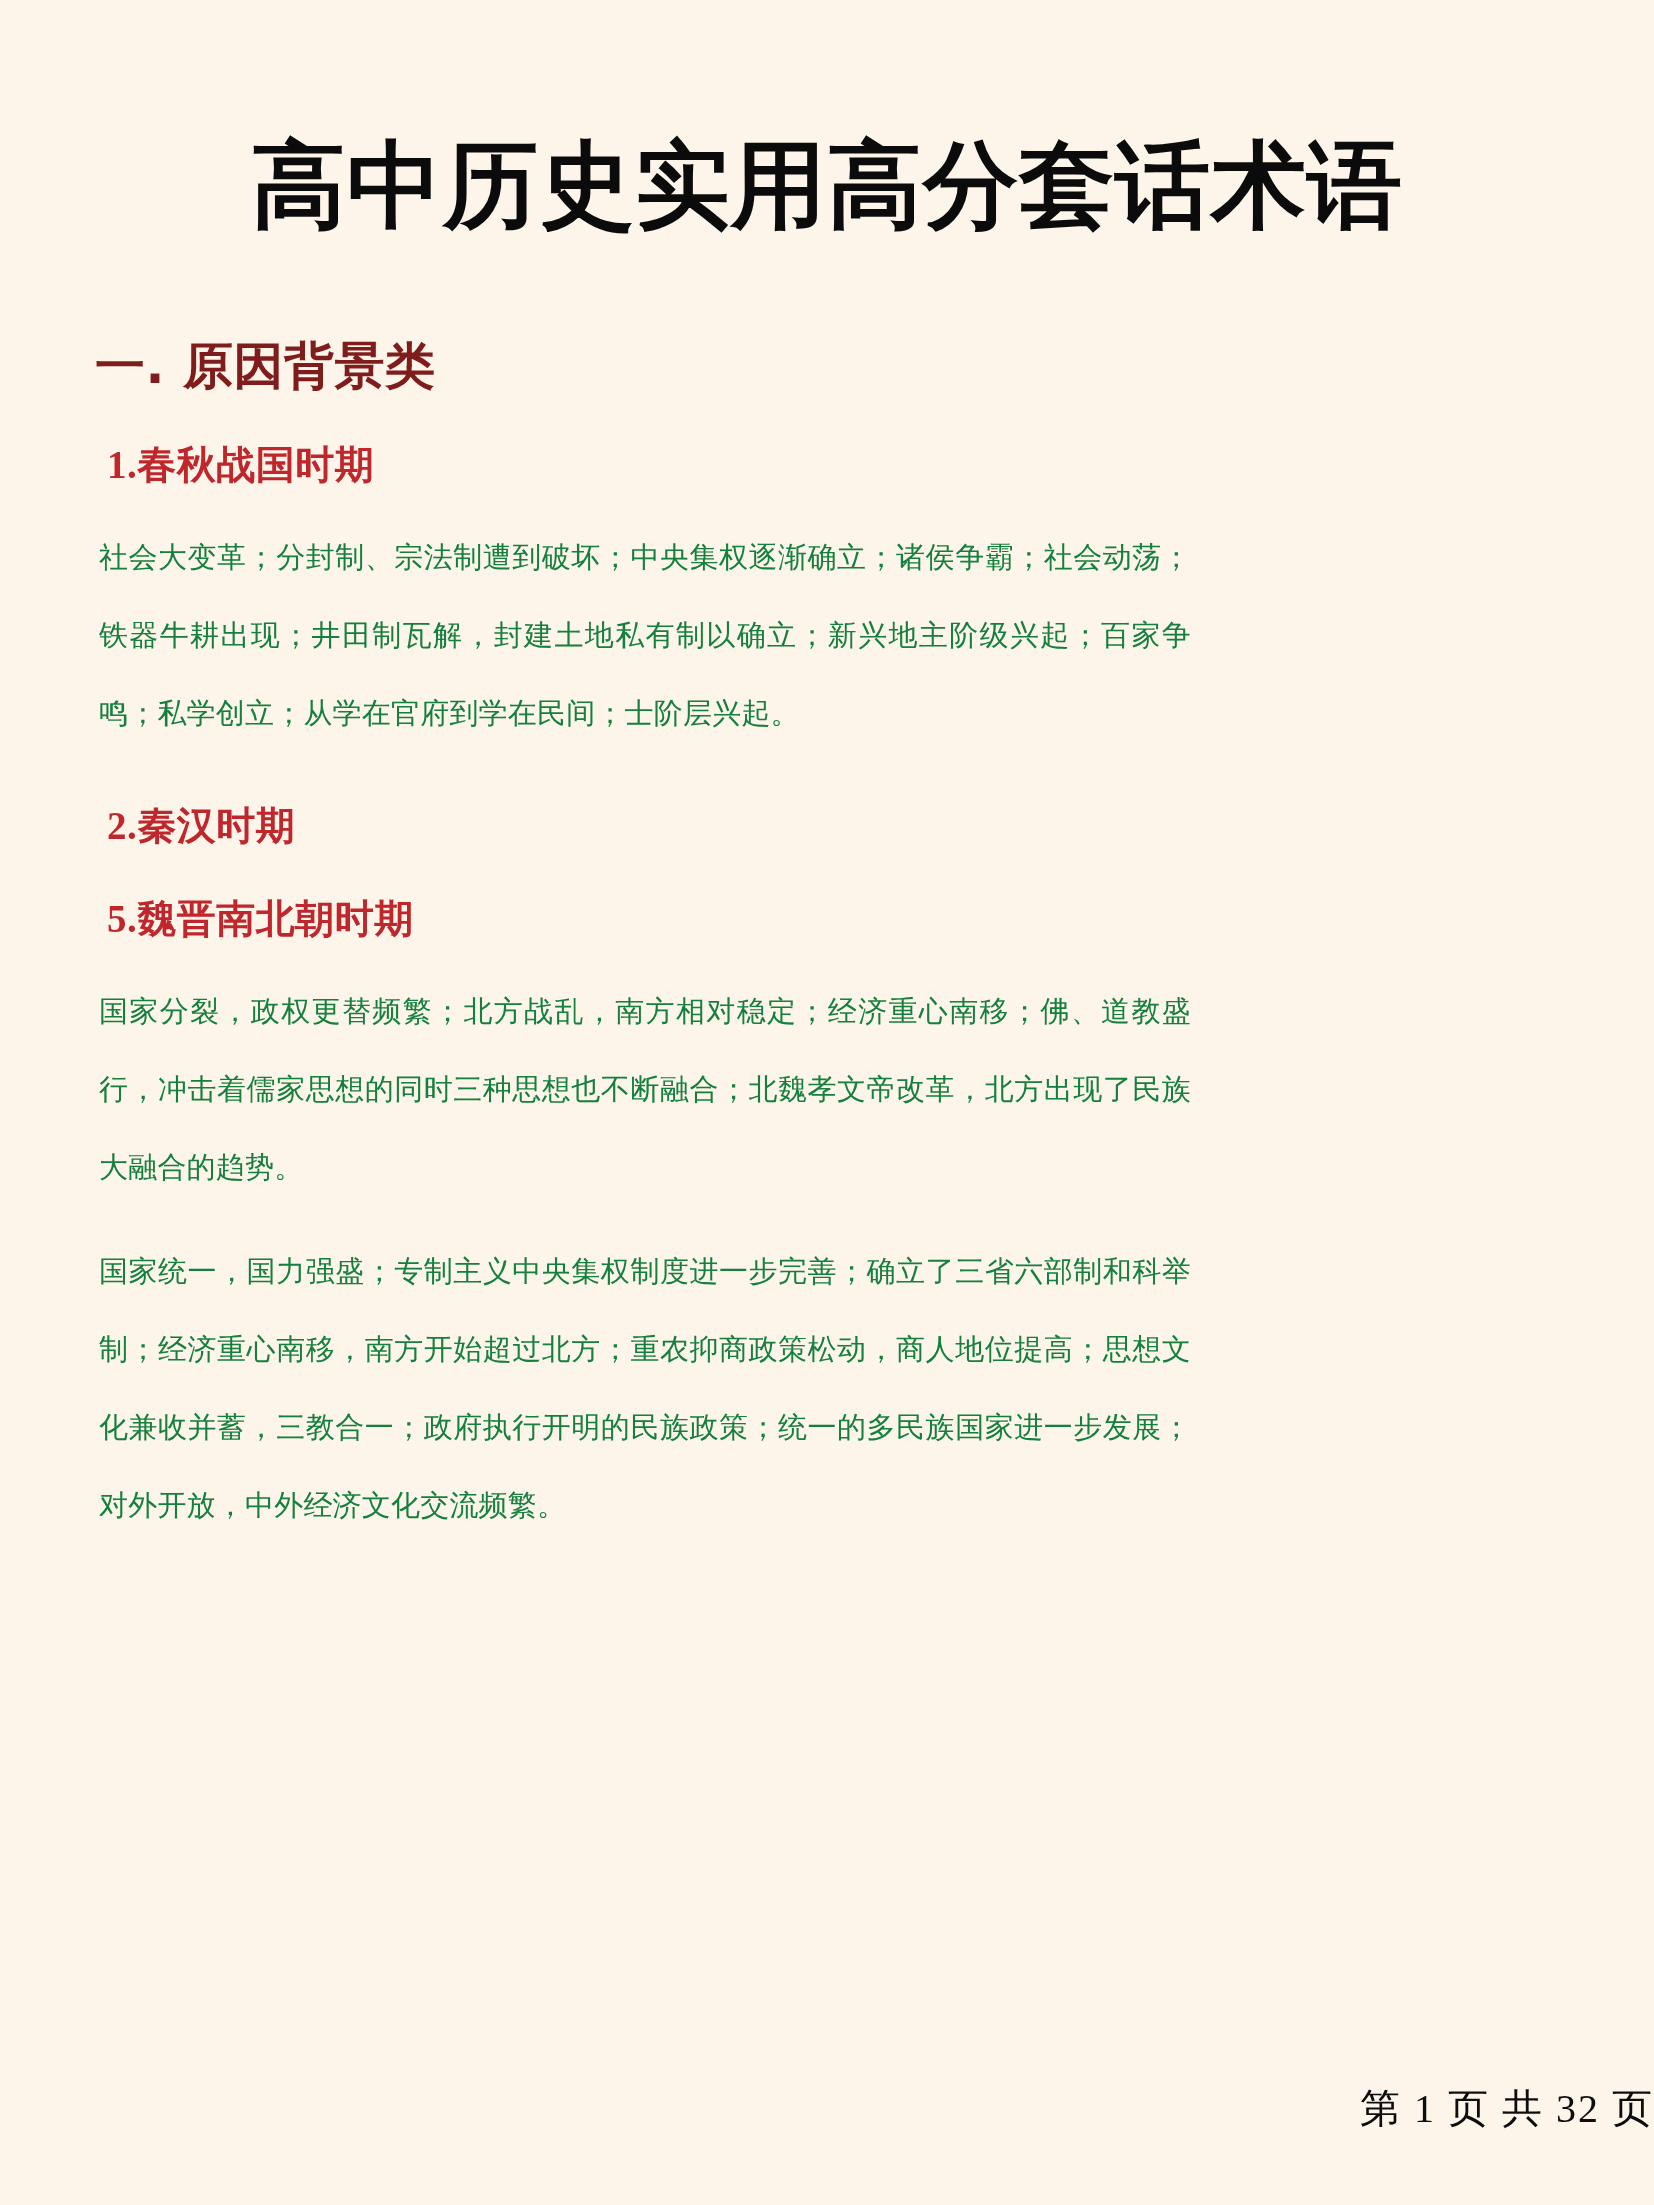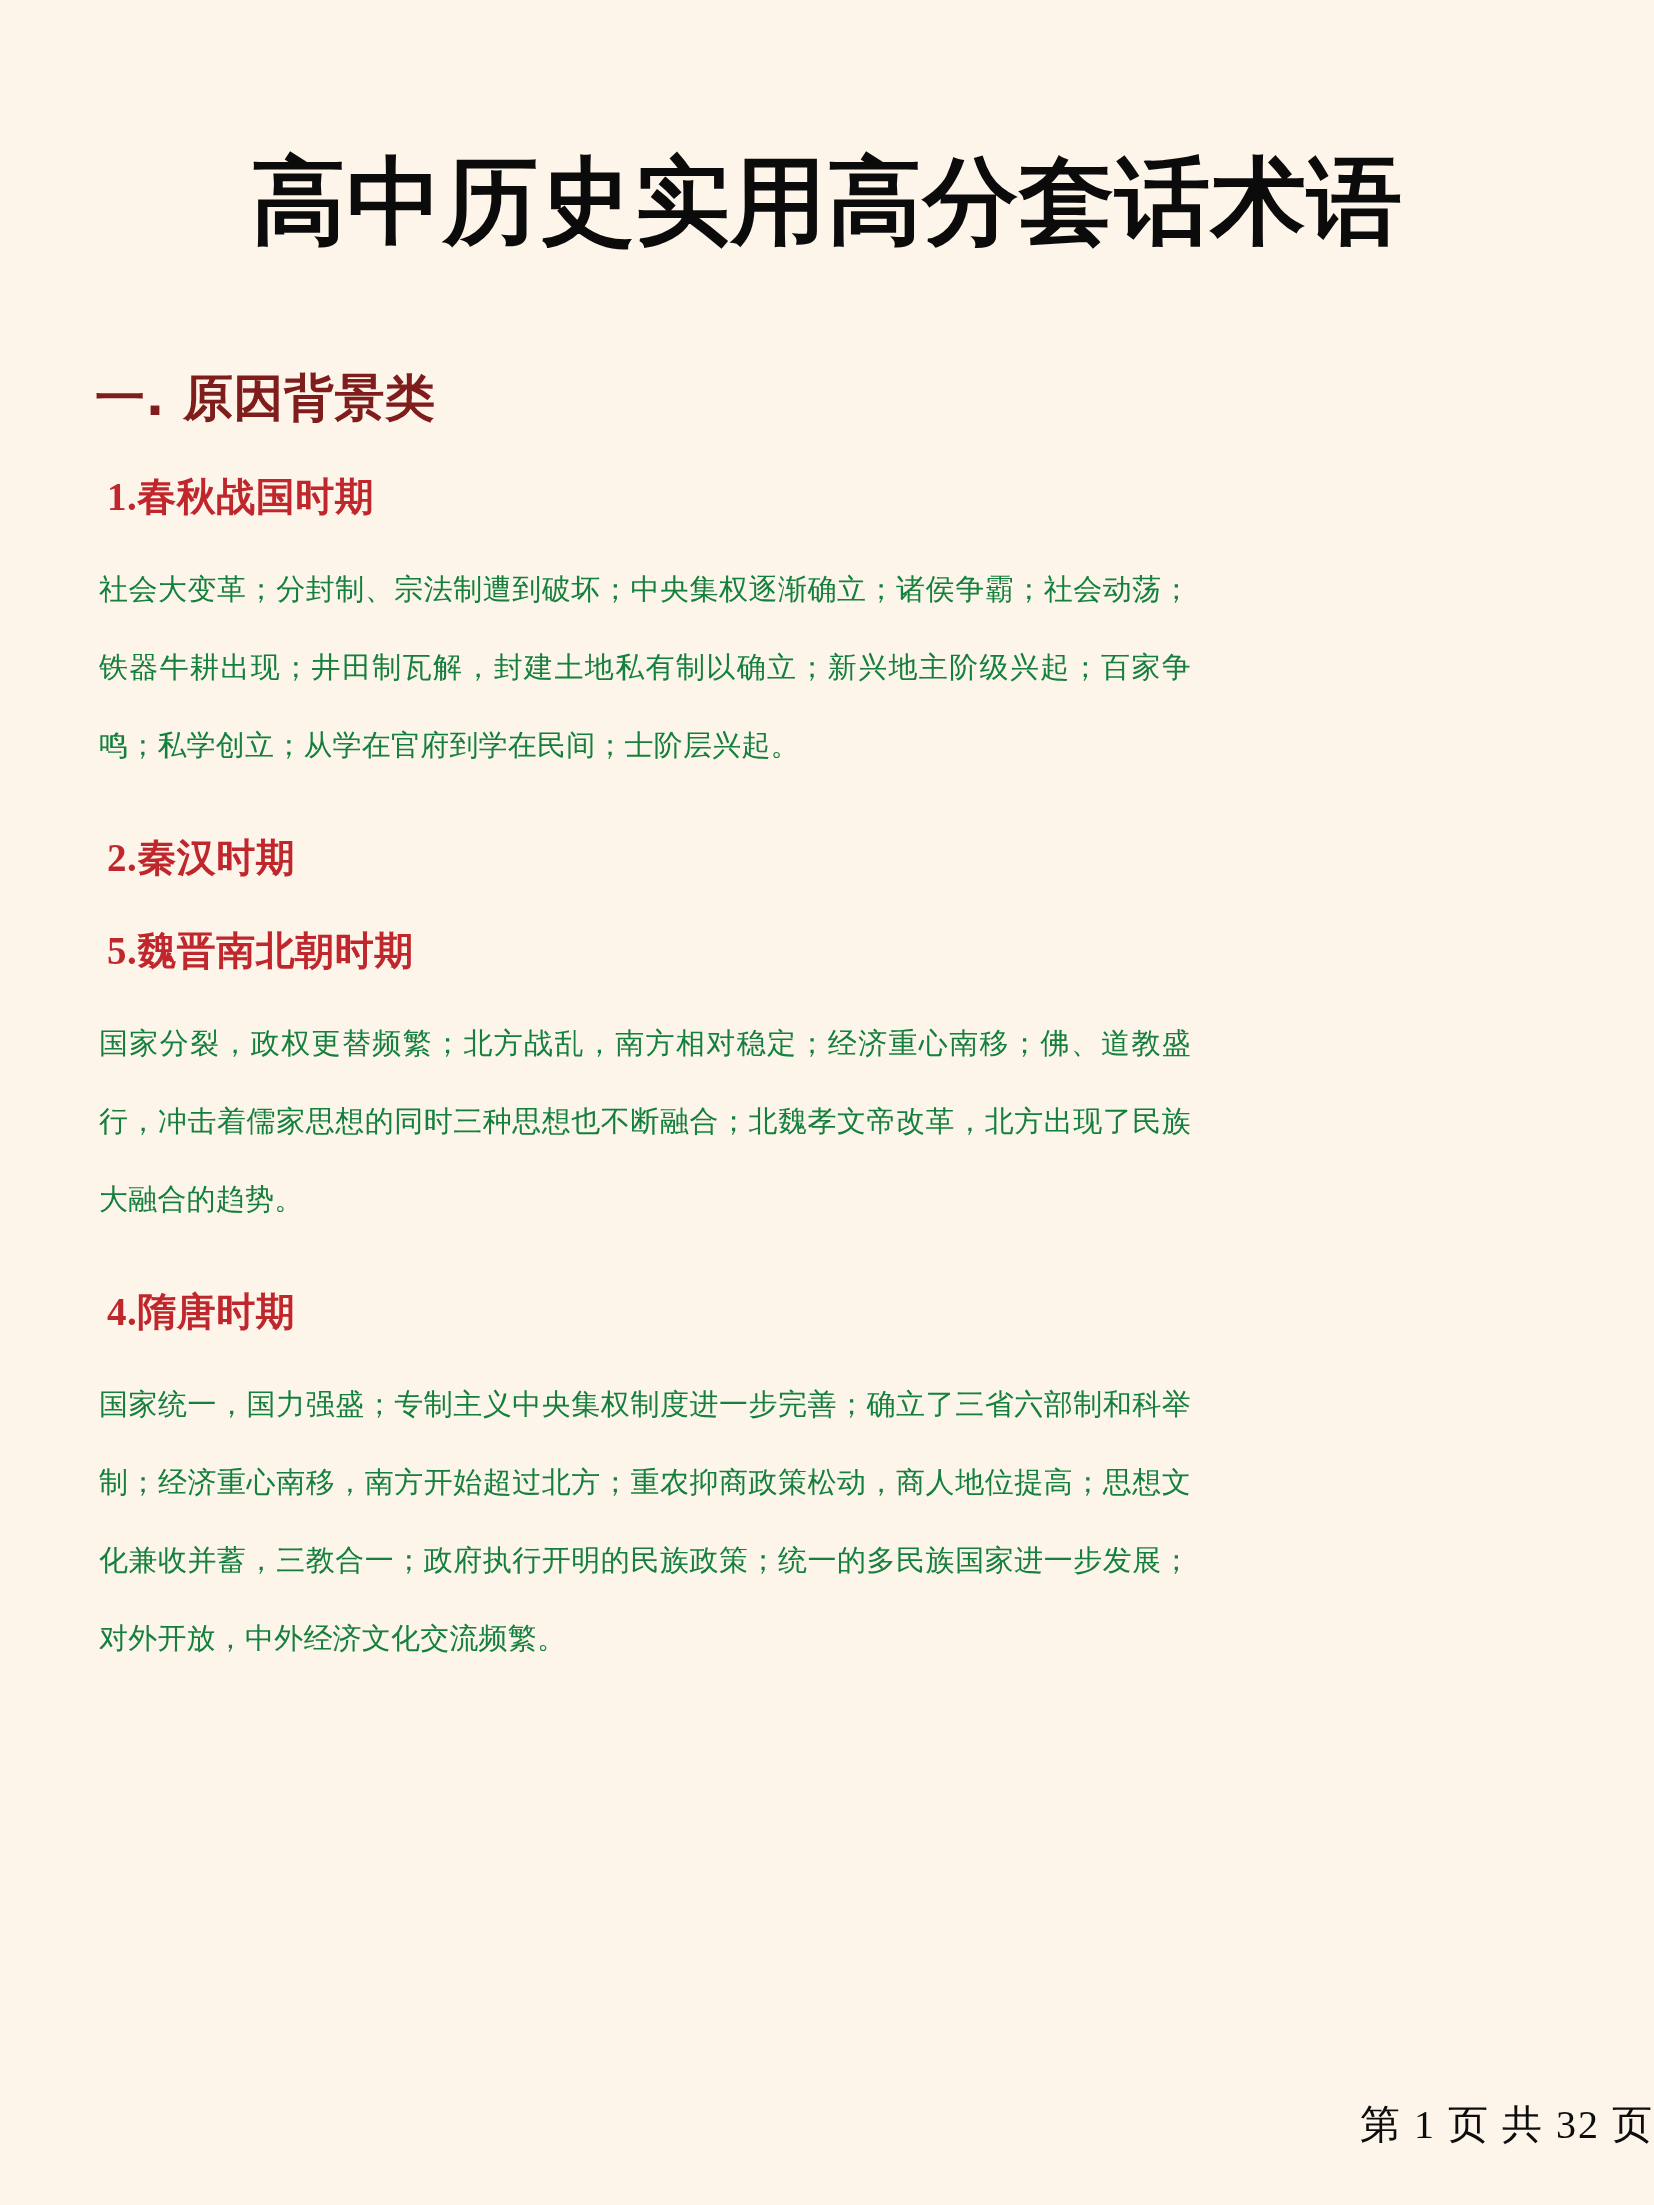--- a/index.html
+++ b/index.html
@@ -15,21 +15,21 @@
     overflow: hidden;
   }
   #page {
     position: relative;
     width: 1654px;
     height: 2205px;
     box-sizing: border-box;
     padding: 0 95px;
   }
   .doc-title {
-    margin: 16px;
+    margin: 0;
     padding: 0;
     text-align: center;
     font-family: "DejaVu Sans", "Liberation Sans", sans-serif;
     font-weight: 700;
     font-size: 95px;
     line-height: 1;
     letter-spacing: 1px;
     color: #0b0b0b;
     padding-top: 138px;
     padding-bottom: 0;
@@ -94,18 +94,17 @@
   <h2 class="section-heading">一. 原因背景类</h2>
 
   <h3 class="sub-heading">1.春秋战国时期</h3>
   <p class="body-para">社会大变革；分封制、宗法制遭到破坏；中央集权逐渐确立；诸侯争霸；社会动荡；铁器牛耕出现；井田制瓦解，封建土地私有制以确立；新兴地主阶级兴起；百家争鸣；私学创立；从学在官府到学在民间；士阶层兴起。</p>
 
   <h3 class="sub-heading">2.秦汉时期</h3>
 
   <h3 class="sub-heading">5.魏晋南北朝时期</h3>
   <p class="body-para">国家分裂，政权更替频繁；北方战乱，南方相对稳定；经济重心南移；佛、道教盛行，冲击着儒家思想的同时三种思想也不断融合；北魏孝文帝改革，北方出现了民族大融合的趋势。</p>
 
-  <h3 class="sub-heading">4.隋唐时期</h3>
   <p class="body-para">国家统一，国力强盛；专制主义中央集权制度进一步完善；确立了三省六部制和科举制；经济重心南移，南方开始超过北方；重农抑商政策松动，商人地位提高；思想文化兼收并蓄，三教合一；政府执行开明的民族政策；统一的多民族国家进一步发展；对外开放，中外经济文化交流频繁。</p>
 
   <div class="footer">第 1 页 共 32 页</div>
 
 </div>
 
 </body></html>

